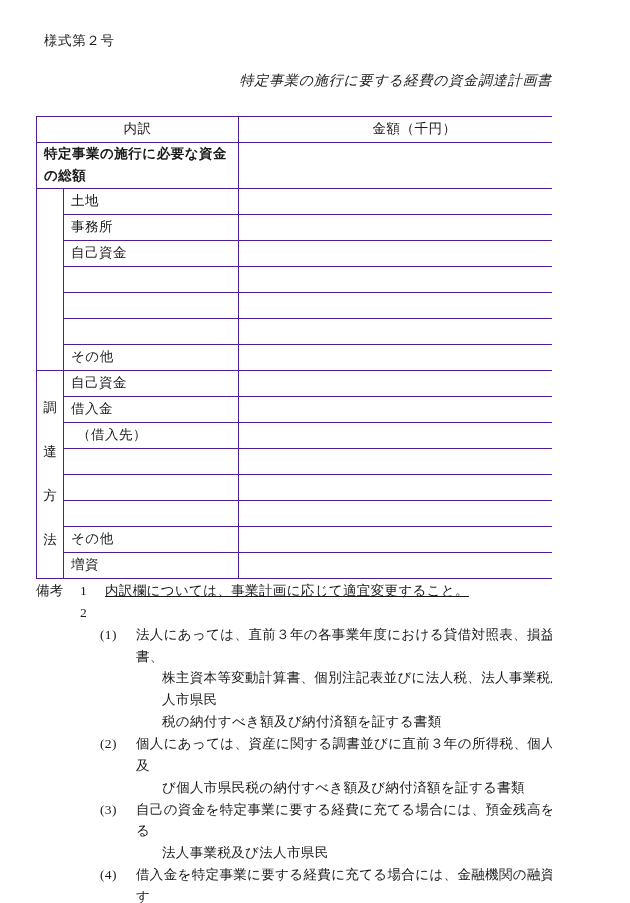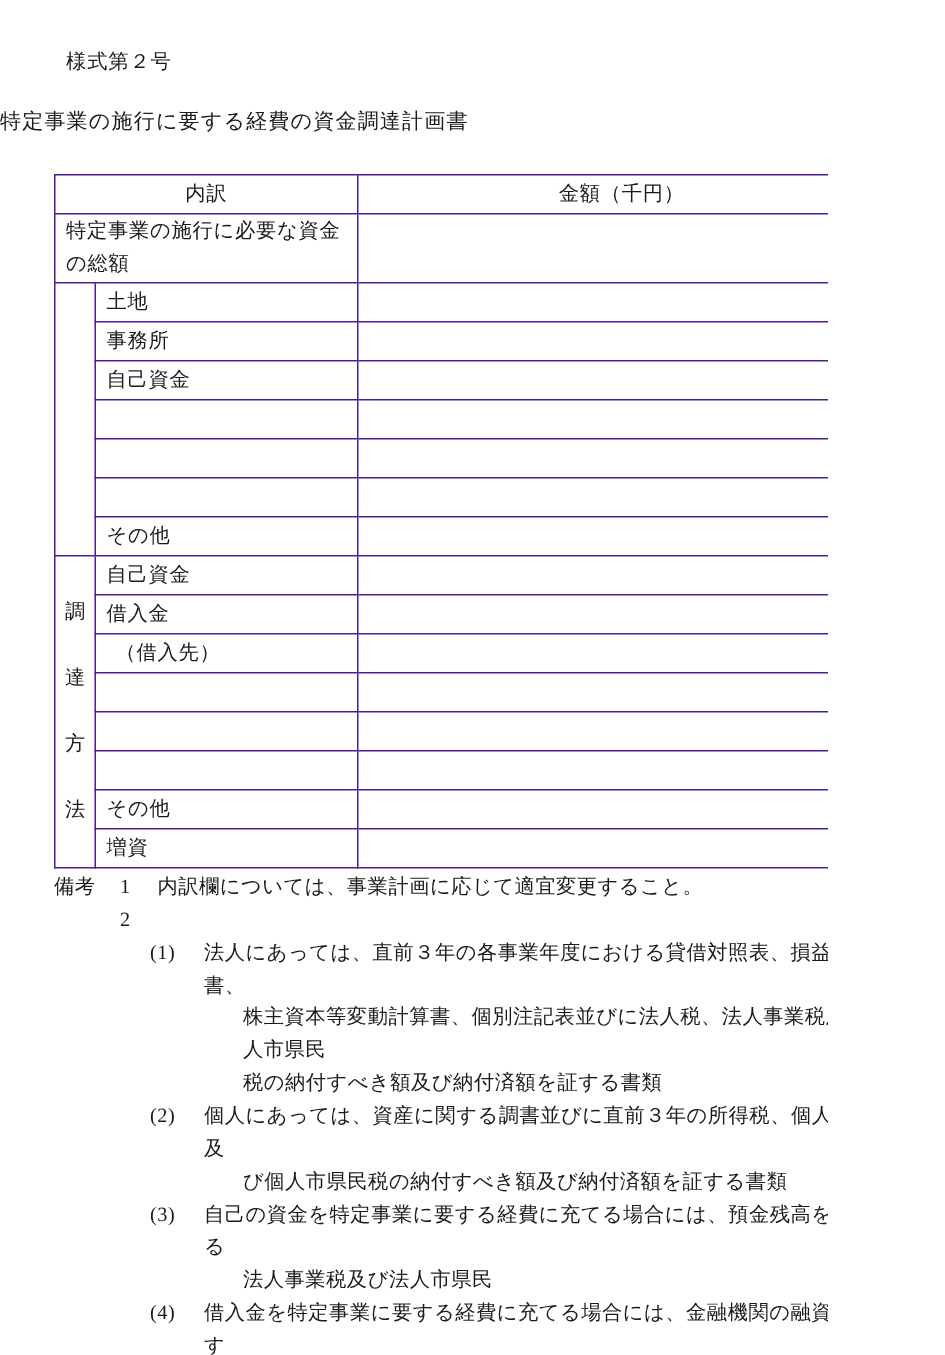--- a/index.html
+++ b/index.html
@@ -33,24 +33,25 @@
     letter-spacing: 0.6px;
     white-space: nowrap;
   }
 
   
   .doc-title {
     position: absolute;
     left: 0;
     right: 0;
     top: 72px;
-    text-align: left;
+    text-align: right;
     font-size: 14px;
     letter-spacing: 0.8px;
     white-space: nowrap;
+    font-style: italic;
   }
 
   
   .table-wrap {
     position: absolute;
     left: 36px;
     top: 116px;
     width: 554px;
   }
   table.fin {
@@ -78,21 +79,21 @@
     line-height: 1.55;
   }
   .cell-txt.center {
     text-align: center;
     padding-left: 0;
     padding-right: 0;
   }
   .cell-txt.indent {
     padding-left: 13px;
   }
-  .row-tall td { height: 56px; }
+  .row-tall td { height: 56px; font-weight: bold; }
   .cell-txt.two-line {
     line-height: 1.65;
   }
   .head-row td { height: 28px; }
 
   
   .vert-label {
     display: flex;
     flex-direction: column;
     align-items: center;
@@ -122,20 +123,21 @@
     width: 44px;
     flex: 0 0 44px;
   }
   .rem-num {
     width: 25px;
     flex: 0 0 25px;
   }
   .rem-body {
     flex: 1 1 auto;
     white-space: normal;
+    text-decoration: underline;
   }
   .rem-item {
     display: flex;
     align-items: flex-start;
     margin-left: 64px;
   }
   .rem-marker {
     width: 36px;
     flex: 0 0 36px;
   }

